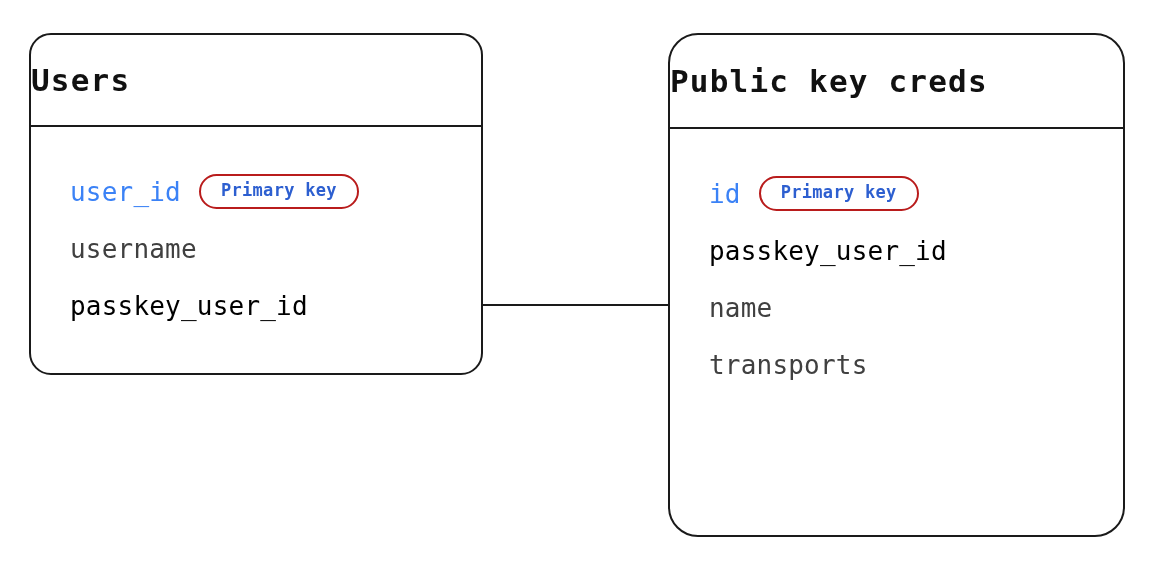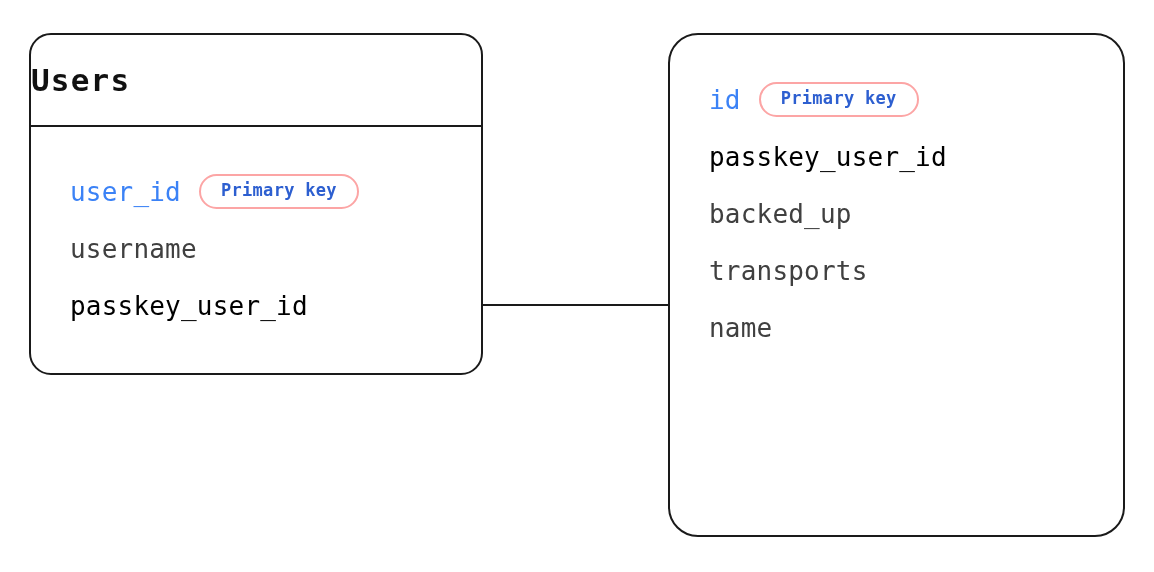--- a/index.html
+++ b/index.html
@@ -77,21 +77,21 @@
     color: #000000;
   }
 
   
   .pk-badge {
     display: inline-flex;
     align-items: center;
     justify-content: center;
     margin-left: 18px;
     padding: 4px 20px 6px 20px;
-    border: 2px solid #fca5a5;
+    border: 2px solid #b91c1c;
     border-radius: 999px;
     background: transparent;
     color: #2d5fd0;
     font-family: "DejaVu Sans Mono", "Liberation Mono", monospace;
     font-weight: bold;
     font-size: 17px;
     letter-spacing: 0.3px;
     line-height: 1.25;
     white-space: nowrap;
   }
@@ -153,40 +153,40 @@
       <div class="field-row">
         <span class="field-name fk">passkey_user_id</span>
       </div>
 
     </div>
   </div>
 
   <div class="connector" id="relationship-connector"></div>
 
   <div class="entity" id="entity-pkcreds">
+    <div class="entity-header">
+      <span class="entity-title">Public key creds</span>
+    </div>
     <div class="entity-fields">
 
       <div class="field-row">
         <span class="field-name key">id</span>
         <span class="pk-badge">Primary key</span>
       </div>
 
 
       <div class="field-row">
         <span class="field-name fk">passkey_user_id</span>
       </div>
 
+
       <div class="field-row">
-        <span class="field-name">backed_up</span>
+        <span class="field-name">name</span>
       </div>
 
       <div class="field-row">
         <span class="field-name">transports</span>
-      </div>
-
-      <div class="field-row">
-        <span class="field-name">name</span>
       </div>
 
     </div>
   </div>
 
 </div>
 
 </body></html>

